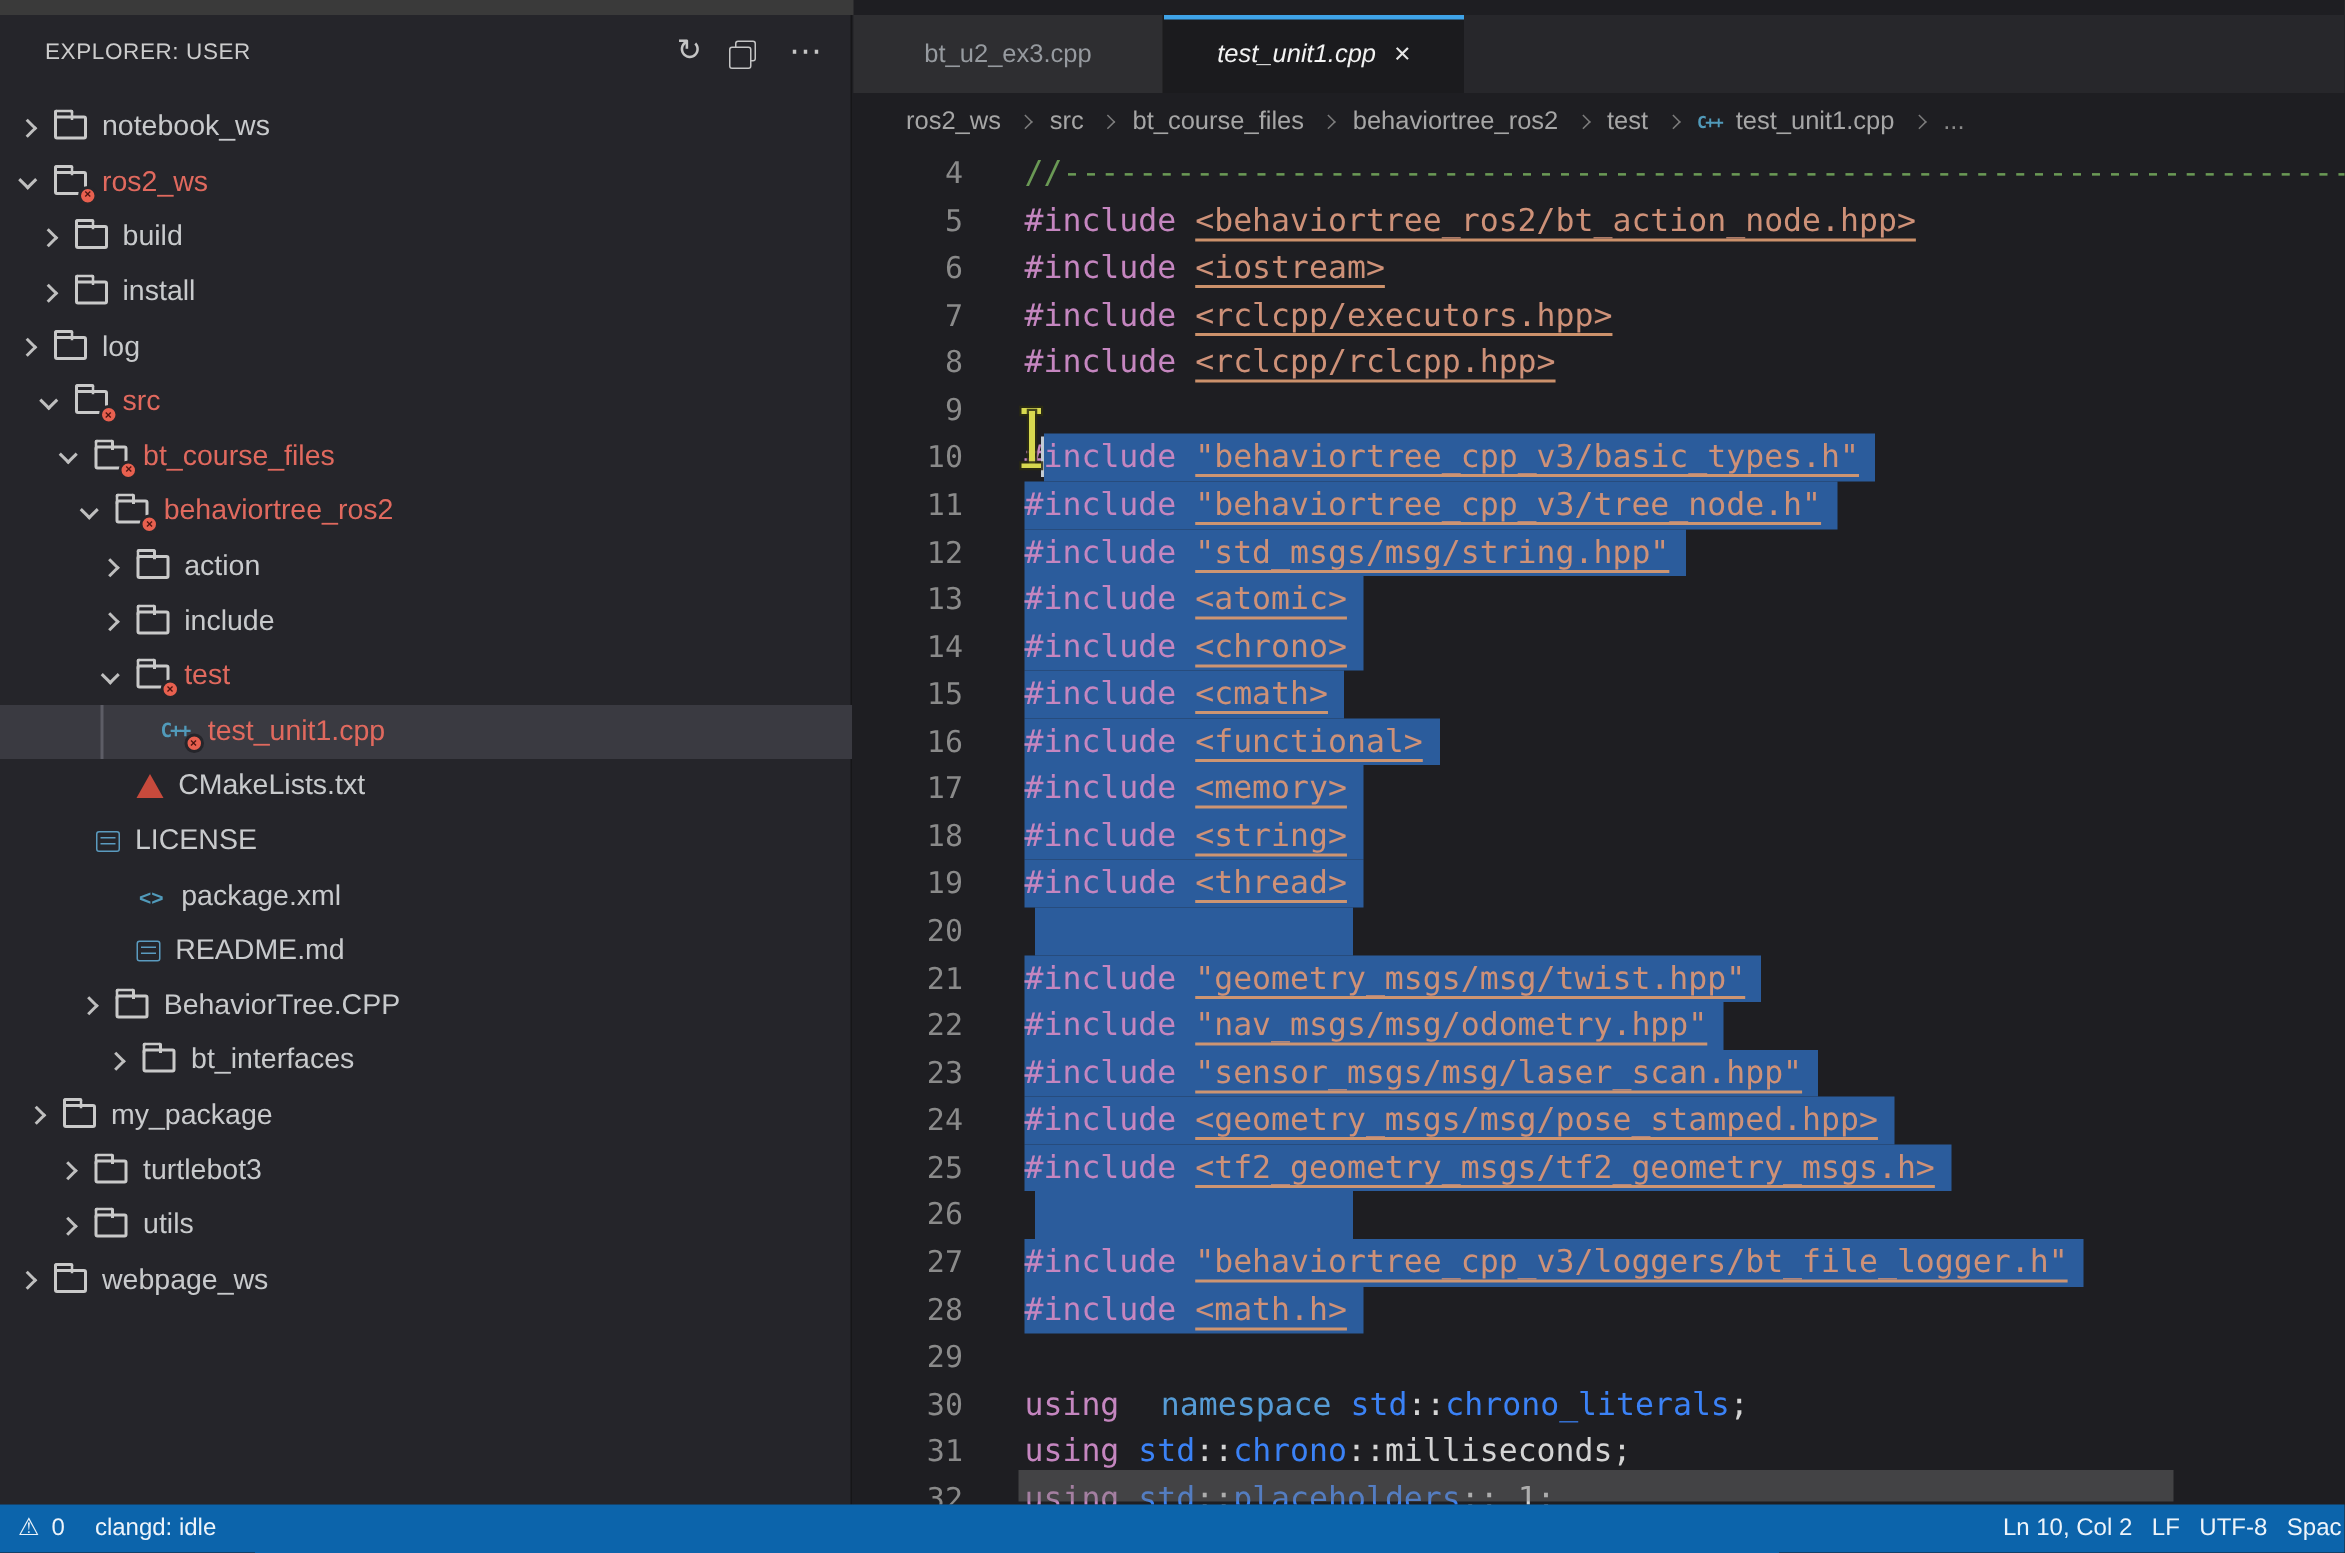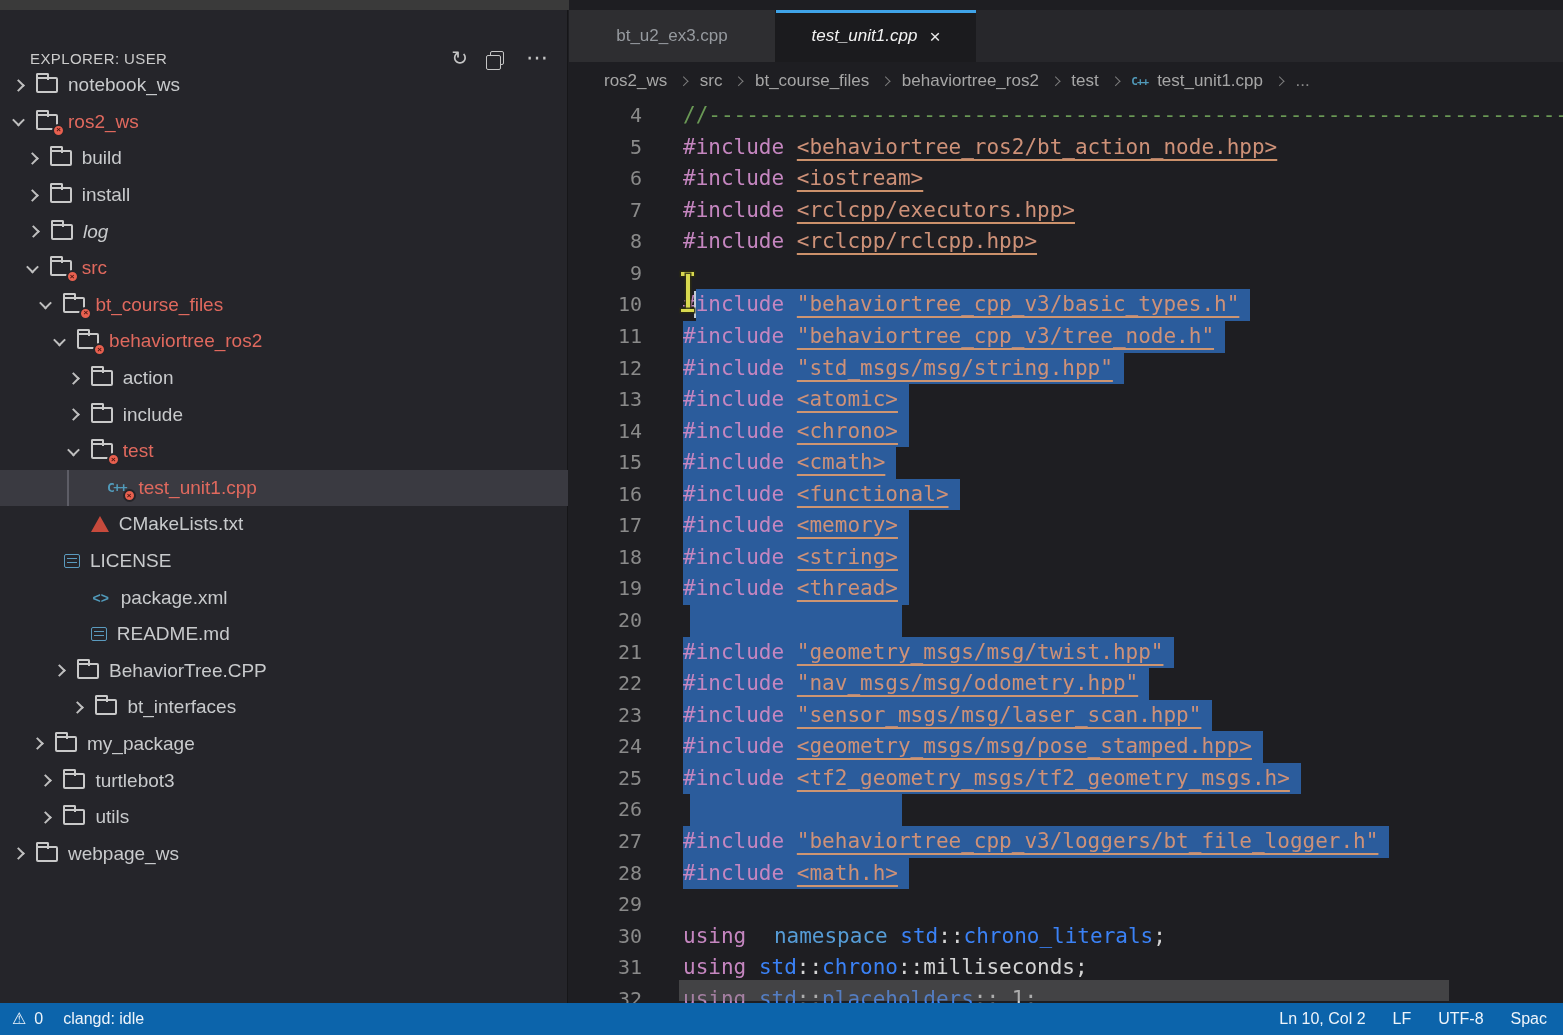--- a/index.html
+++ b/index.html
@@ -5,21 +5,21 @@
   * { margin:0; padding:0; box-sizing:border-box; }
   html,body { width:1563px; height:1035px; overflow:hidden; background:#1e1e22;
               font-family:"Liberation Sans", sans-serif; }
 
   
   .topstrip { position:absolute; left:0; top:0; width:1563px; height:10px; background:#3a3a3a; }
 
   
   .sidebar { position:absolute; left:0; top:10px; width:568px; height:993px;
              background:#25252a; border-right:1px solid #161618; }
-  .ex-header { position:absolute; left:0; top:26px; width:100%; height:44px;
+  .ex-header { position:absolute; left:0; top:2px; width:100%; height:44px;
                display:flex; align-items:center; }
   .ex-title { margin-left:30px; font-size:15px; font-weight:500; letter-spacing:.4px; color:#cccccc; }
   .ex-actions { position:absolute; right:18px; top:0; height:44px; display:flex; align-items:center; gap:22px; }
   .exi { color:#c5c5c5; font-size:20px; line-height:20px; cursor:pointer; }
   .exi.dup { width:14px; height:14px; border:1.7px solid #c5c5c5; border-radius:2px; position:relative; }
   .exi.dup::before { content:''; position:absolute; left:-5px; top:3px; width:13px; height:13px;
                      border:1.7px solid #c5c5c5; border-radius:2px; background:#25252a; }
   .exi.more { letter-spacing:1px; font-size:22px; }
 
   .tree { position:absolute; left:0; top:57px; width:568px; }
@@ -93,21 +93,21 @@
   .ibeam { position:absolute; left:680px; top:272px; width:15px; height:40px; z-index:9; }
   .ibeam div { position:absolute; background:#d8d94f; box-shadow:0 0 0 1.5px rgba(45,45,18,.85); }
   .ib-top { left:1px; top:0; width:13px; height:3.5px; }
   .ib-stem { left:6px; top:2px; width:3.5px; height:36px; }
   .ib-bot { left:1px; top:36.5px; width:13px; height:3.5px; }
 
   
   .statusbar { position:absolute; left:0; bottom:0; width:1563px; height:32px; background:#0c64ab;
                display:flex; align-items:center; justify-content:space-between; color:#eef4fa; }
   .sb-left { display:flex; align-items:center; gap:20px; padding-left:12px; }
-  .sb-right { display:flex; align-items:center; gap:27px; padding-right:16px; }
+  .sb-right { display:flex; align-items:center; gap:13px; padding-right:2px; }
   .sb-item { font-size:16px; display:flex; align-items:center; gap:8px; cursor:pointer; white-space:nowrap; }
   .warnico { font-size:16px; line-height:1; }
 </style>
 </head>
 <body>
 
 <div class="topstrip"></div>
 
 <aside class="sidebar">
   <div class="ex-header">
@@ -141,21 +141,21 @@
         </span>
         <span class="tlabel">build</span>
       </div>
       <div class="trow" style="padding-left: 25.7px;">
         <span class="chev closed"></span>
         <span class="iwrap">
           <span class="fico"></span>
         </span>
         <span class="tlabel">install</span>
       </div>
-      <div class="trow" style="padding-left: 27px; font-style: italic;">
+      <div class="trow" style="padding-left: 12px;">
         <span class="chev closed"></span>
         <span class="iwrap">
           <span class="fico"></span>
         </span>
         <span class="tlabel">log</span>
       </div>
       <div class="trow" style="padding-left: 25.7px;">
         <span class="chev open"></span>
         <span class="iwrap">
           <span class="fico"></span>
@@ -245,21 +245,21 @@
         </span>
         <span class="tlabel">BehaviorTree.CPP</span>
       </div>
       <div class="trow" style="padding-left: 39.4px; margin-left: 32px;">
         <span class="chev closed"></span>
         <span class="iwrap">
           <span class="fico"></span>
         </span>
         <span class="tlabel">bt_interfaces</span>
       </div>
-      <div class="trow" style="padding-left: 31px;">
+      <div class="trow" style="padding-left: 18px;">
         <span class="chev closed"></span>
         <span class="iwrap">
           <span class="fico"></span>
         </span>
         <span class="tlabel">my_package</span>
       </div>
       <div class="trow" style="padding-left: 39.4px;">
         <span class="chev closed"></span>
         <span class="iwrap">
           <span class="fico"></span>

